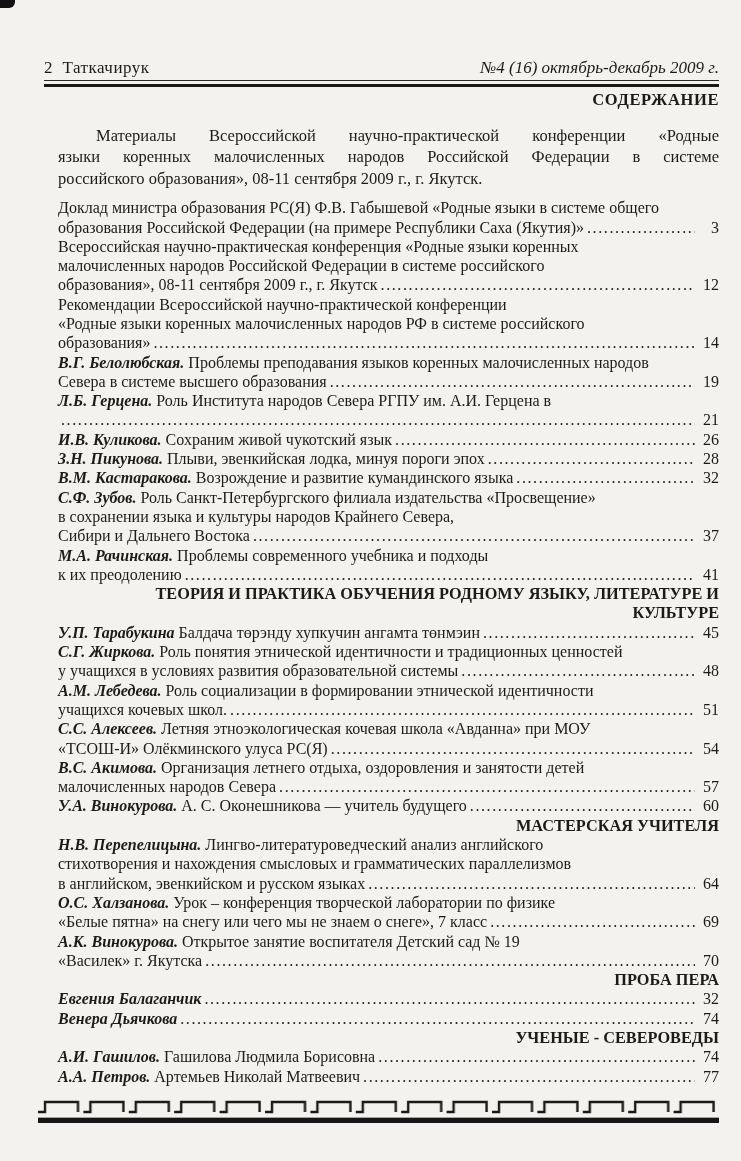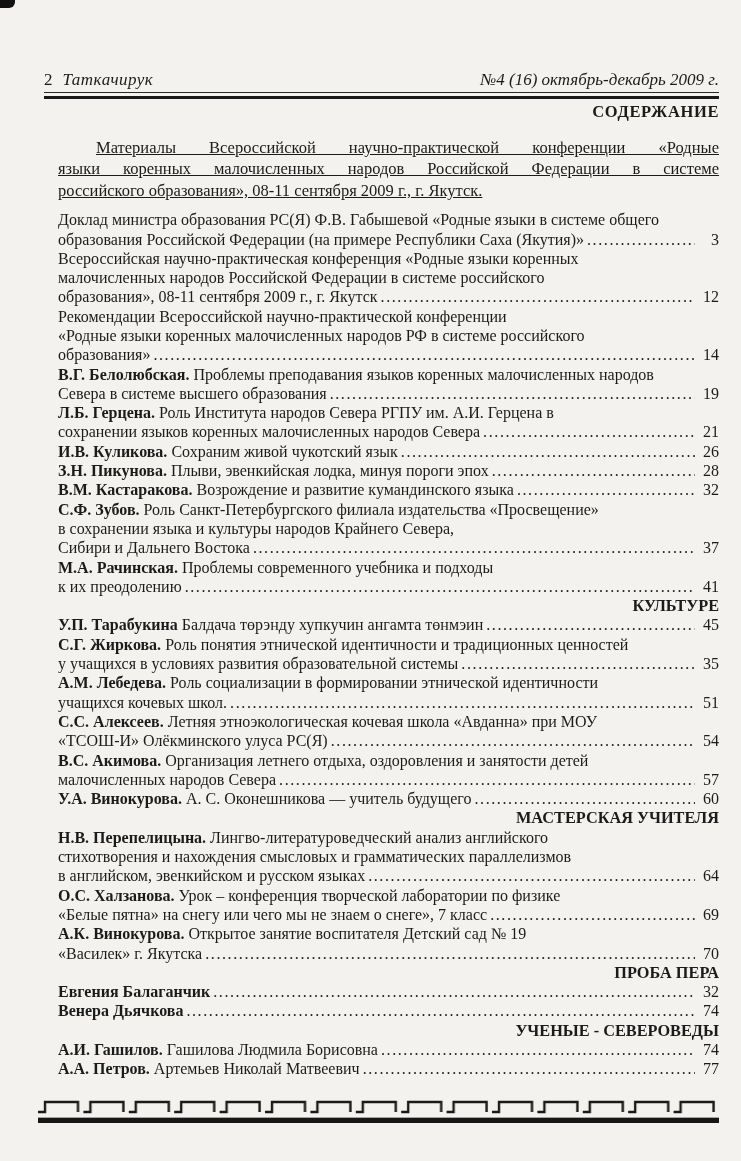--- a/index.html
+++ b/index.html
@@ -14,37 +14,37 @@
     background-color:#f3f2ee;
     overflow:hidden;
     font-family:"Liberation Serif", serif;
     color:#1b1b1b;
   }
   .scan-mark{position:absolute;left:0;top:0;width:15px;height:8px;background:#111;border-radius:0 0 6px 0;}
   .inner{margin:0 22px 0 44px;}
   
   .runhead{display:flex;justify-content:space-between;align-items:flex-end;padding-top:58px;font-size:17px;}
   .runhead .pn{font-style:normal;padding-right:10px;}
-  .runhead .jt{font-style:italic;flex:1;letter-spacing:.5px;margin-top:12px;}
+  .runhead .jt{flex:1;letter-spacing:.5px;}
   .runhead .iss{font-style:italic;}
   .rule-thin{border-top:1.6px solid #2a2a2a;margin-top:2px;}
   .rule-thick{border-top:3px solid #191919;margin-top:3px;}
   
   .ctitle{text-align:right;font-weight:bold;font-size:16.5px;letter-spacing:.6px;margin-top:3px;}
   
-  .intro{margin:15px 0 0 14px;font-size:16.5px;line-height:21.4px;text-decoration:underline;}
+  .intro{margin:15px 0 0 14px;font-size:16.5px;line-height:21.4px;}
   .intro .iline{text-align:justify;text-align-last:justify;white-space:normal;}
   .intro .iline.first{text-indent:38px;}
   .intro .iline.last{text-align:right;text-align-last:left;}
   
   .toc{margin:9px 0 0 14px;font-size:16px;line-height:19.3px;}
   .line{white-space:nowrap;}
   .line.leader{display:flex;align-items:center;}
   .runs{white-space:nowrap;flex:0 0 auto;}
-  .author{font-weight:bold;}
+  .author{font-weight:bold;font-style:italic;}
   .dots{flex:1 1 auto;overflow:hidden;white-space:nowrap;letter-spacing:1.6px;padding:0 2px 0 3px;color:#222;}
   .pg{flex:0 0 auto;min-width:24px;text-align:right;}
   .line.section{font-weight:bold;text-align:right;font-size:16.3px;}
   
   .ornament{position:absolute;left:38px;right:22px;bottom:38px;}
   .ornament svg{display:block;width:100%;height:20px;}
   .bottom-bar{height:5px;background:#161616;margin-top:2px;box-shadow:0 -1px 0 rgba(22,22,22,.35);}
 </style>
 </head>
 <body>
@@ -91,21 +91,20 @@
           <span class="pg">14</span>
         </div>
         <div class="line plain"><span class="runs"><span class="author">В.Г. Белолюбская.</span><span> Проблемы преподавания языков коренных малочисленных народов</span></span></div>
         <div class="line leader">
           <span class="runs"><span>Севера в системе высшего образования</span></span>
           <span class="dots">............................................................................................................................................................................................................................................................................................................</span>
           <span class="pg">19</span>
         </div>
         <div class="line plain"><span class="runs"><span class="author">Л.Б. Герцена.</span><span> Роль Института народов Севера РГПУ им. А.И. Герцена в</span></span></div>
         <div class="line leader">
-          <span class="runs"><span>сохранении языков коренных малочисленных народов Севера</span></span>
           <span class="dots">............................................................................................................................................................................................................................................................................................................</span>
           <span class="pg">21</span>
         </div>
         <div class="line leader">
           <span class="runs"><span class="author">И.В. Куликова.</span><span> Сохраним живой чукотский язык</span></span>
           <span class="dots">............................................................................................................................................................................................................................................................................................................</span>
           <span class="pg">26</span>
         </div>
         <div class="line leader">
           <span class="runs"><span class="author">З.Н. Пикунова.</span><span> Плыви, эвенкийская лодка, минуя пороги эпох</span></span>
@@ -123,31 +122,32 @@
           <span class="runs"><span>Сибири и Дальнего Востока</span></span>
           <span class="dots">............................................................................................................................................................................................................................................................................................................</span>
           <span class="pg">37</span>
         </div>
         <div class="line plain"><span class="runs"><span class="author">М.А. Рачинская.</span><span> Проблемы современного учебника и подходы</span></span></div>
         <div class="line leader">
           <span class="runs"><span>к их преодолению</span></span>
           <span class="dots">............................................................................................................................................................................................................................................................................................................</span>
           <span class="pg">41</span>
         </div>
+        <div class="line section"><span>ТЕОРИЯ И ПРАКТИКА ОБУЧЕНИЯ РОДНОМУ ЯЗЫКУ, ЛИТЕРАТУРЕ И</span></div>
         <div class="line section"><span>КУЛЬТУРЕ</span></div>
         <div class="line leader">
           <span class="runs"><span class="author">У.П. Тарабукина</span><span> Балдача төрэнду хупкучин ангамта төнмэин</span></span>
           <span class="dots">............................................................................................................................................................................................................................................................................................................</span>
           <span class="pg">45</span>
         </div>
         <div class="line plain"><span class="runs"><span class="author">С.Г. Жиркова.</span><span> Роль понятия этнической идентичности и традиционных ценностей</span></span></div>
         <div class="line leader">
           <span class="runs"><span>у учащихся в условиях развития образовательной системы</span></span>
           <span class="dots">............................................................................................................................................................................................................................................................................................................</span>
-          <span class="pg">35</span>
+          <span class="pg">48</span>
         </div>
         <div class="line plain"><span class="runs"><span class="author">А.М. Лебедева.</span><span> Роль социализации в формировании этнической идентичности</span></span></div>
         <div class="line leader">
           <span class="runs"><span>учащихся кочевых школ.</span></span>
           <span class="dots">............................................................................................................................................................................................................................................................................................................</span>
           <span class="pg">51</span>
         </div>
         <div class="line plain"><span class="runs"><span class="author">С.С. Алексеев.</span><span> Летняя этноэкологическая кочевая школа «Авданна» при МОУ</span></span></div>
         <div class="line leader">
           <span class="runs"><span>«ТСОШ-И» Олёкминского улуса РС(Я)</span></span>

